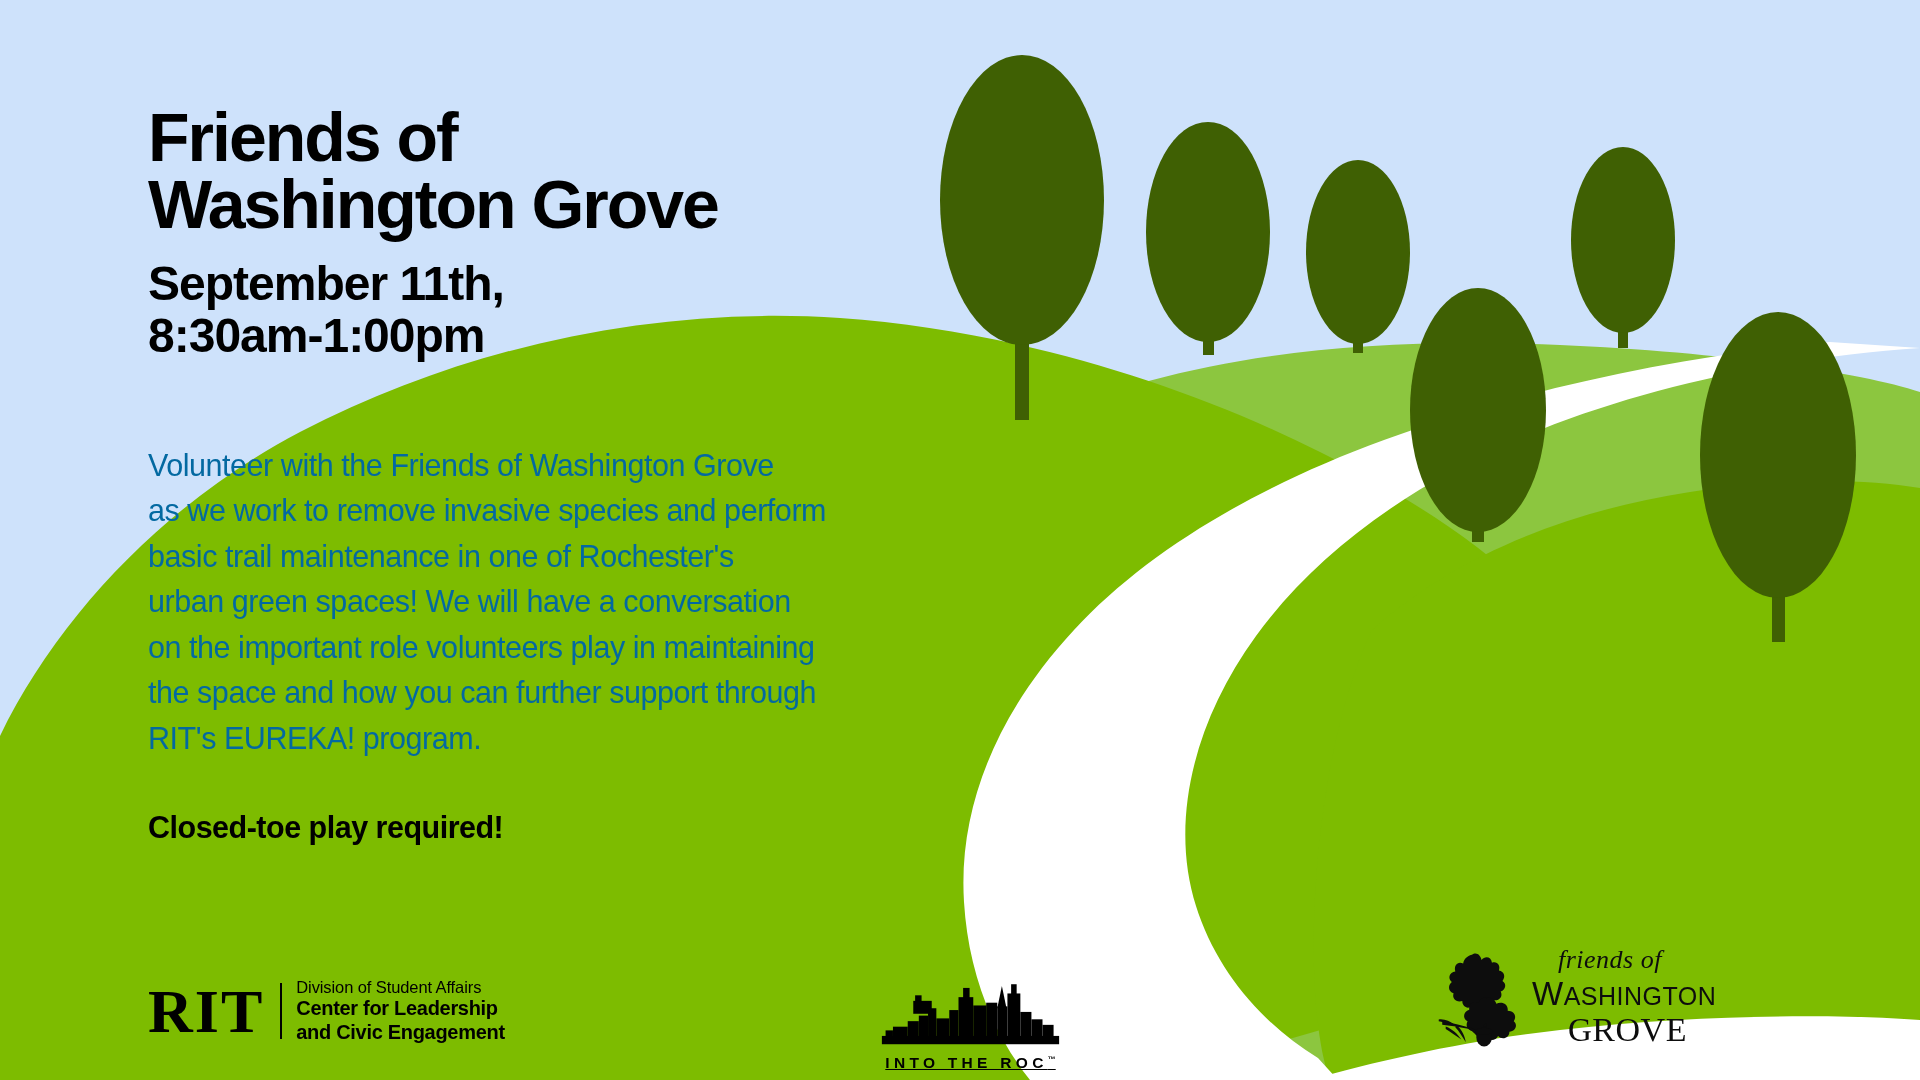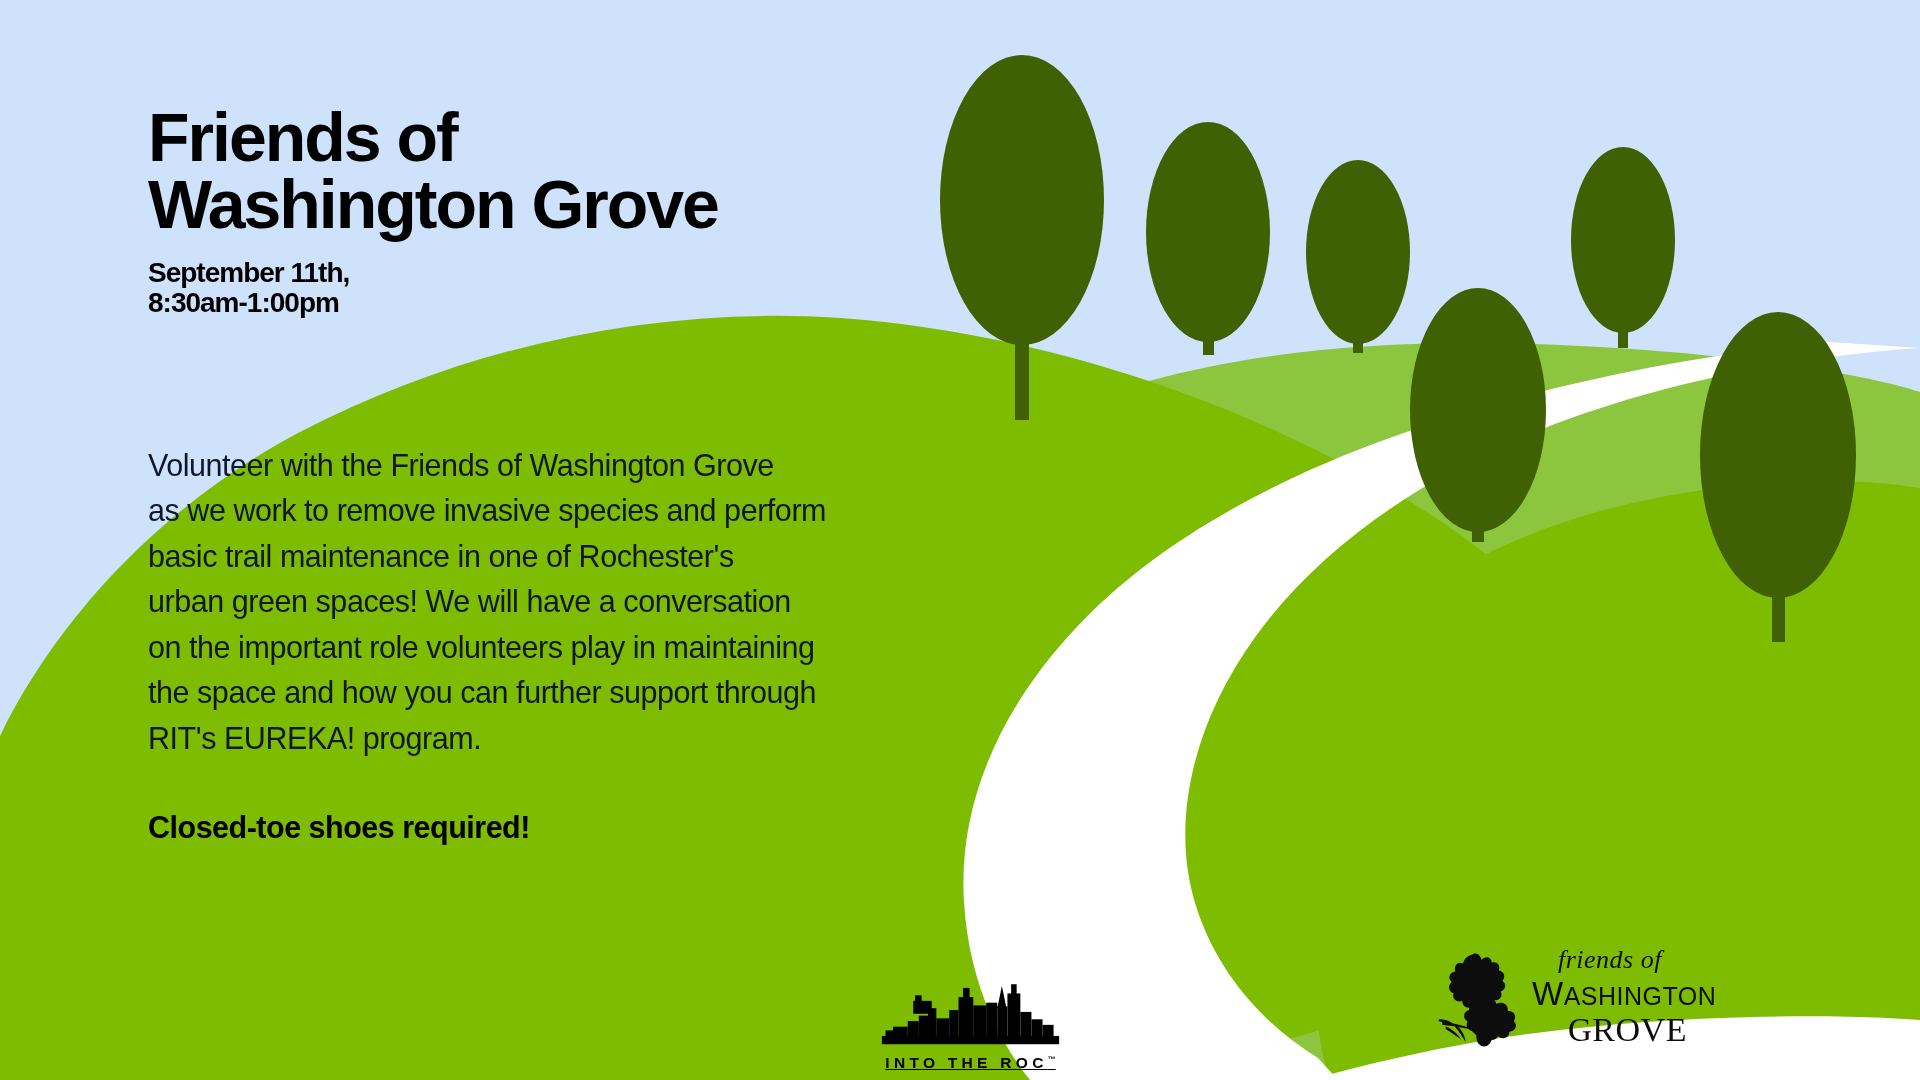--- a/index.html
+++ b/index.html
@@ -39,37 +39,37 @@
     font-weight: 700;
     letter-spacing: -2.0px;
     color: #000000;
     white-space: pre-line;
   }
   .datetime {
     position: absolute;
     top: 258px;
     left: 0;
     width: 760px;
-    font-size: 28px;
+    font-size: 48px;
     line-height: 1.08;
     font-weight: 700;
     letter-spacing: -1.0px;
     color: #000000;
     white-space: pre-line;
   }
   .body-copy {
     position: absolute;
     top: 412px;
     left: 0;
     width: 820px;
     font-size: 30.5px;
     line-height: 45.5px;
     font-weight: 400;
     letter-spacing: -0.45px;
-    color: #0f172a;
+    color: #0369a1;
     white-space: pre-line;
   }
   .note-bold {
     position: absolute;
     top: 775px;
     left: 0;
     width: 820px;
     font-size: 30.5px;
     line-height: 42px;
     font-weight: 700;
@@ -262,24 +262,33 @@
 8:30am-1:00pm</div>
 
     <p class="body-copy">Volunteer with the Friends of Washington Grove
 as we work to remove invasive species and perform
 basic trail maintenance in one of Rochester's
 urban green spaces! We will have a conversation
 on the important role volunteers play in maintaining
 the space and how you can further support through
 RIT's EUREKA! program.</p>
 
-    <p class="note-bold">Closed-toe shoes required!</p>
+    <p class="note-bold">Closed-toe play required!</p>
 
   </div>
 
+  <div class="rit-logo">
+    <div class="rit-mark">RIT</div>
+    <div class="rit-rule"></div>
+    <div class="rit-text">
+      <div class="rit-div">Division of Student Affairs</div>
+      <div class="rit-center">Center for Leadership</div>
+      <div class="rit-center">and Civic Engagement</div>
+    </div>
+  </div>
 
   <div class="roc-logo">
     <svg viewBox="0 0 200 78" width="185" height="72">
       <g fill="#000000">
         <rect x="4" y="66" width="192" height="9"></rect>
         <rect x="16" y="56" width="16" height="12"></rect>
         <rect x="32" y="50" width="12" height="18"></rect>
         <rect x="44" y="44" width="10" height="24"></rect>
         <rect x="54" y="36" width="9" height="32"></rect>
         <rect x="38" y="28" width="20" height="14"></rect>

